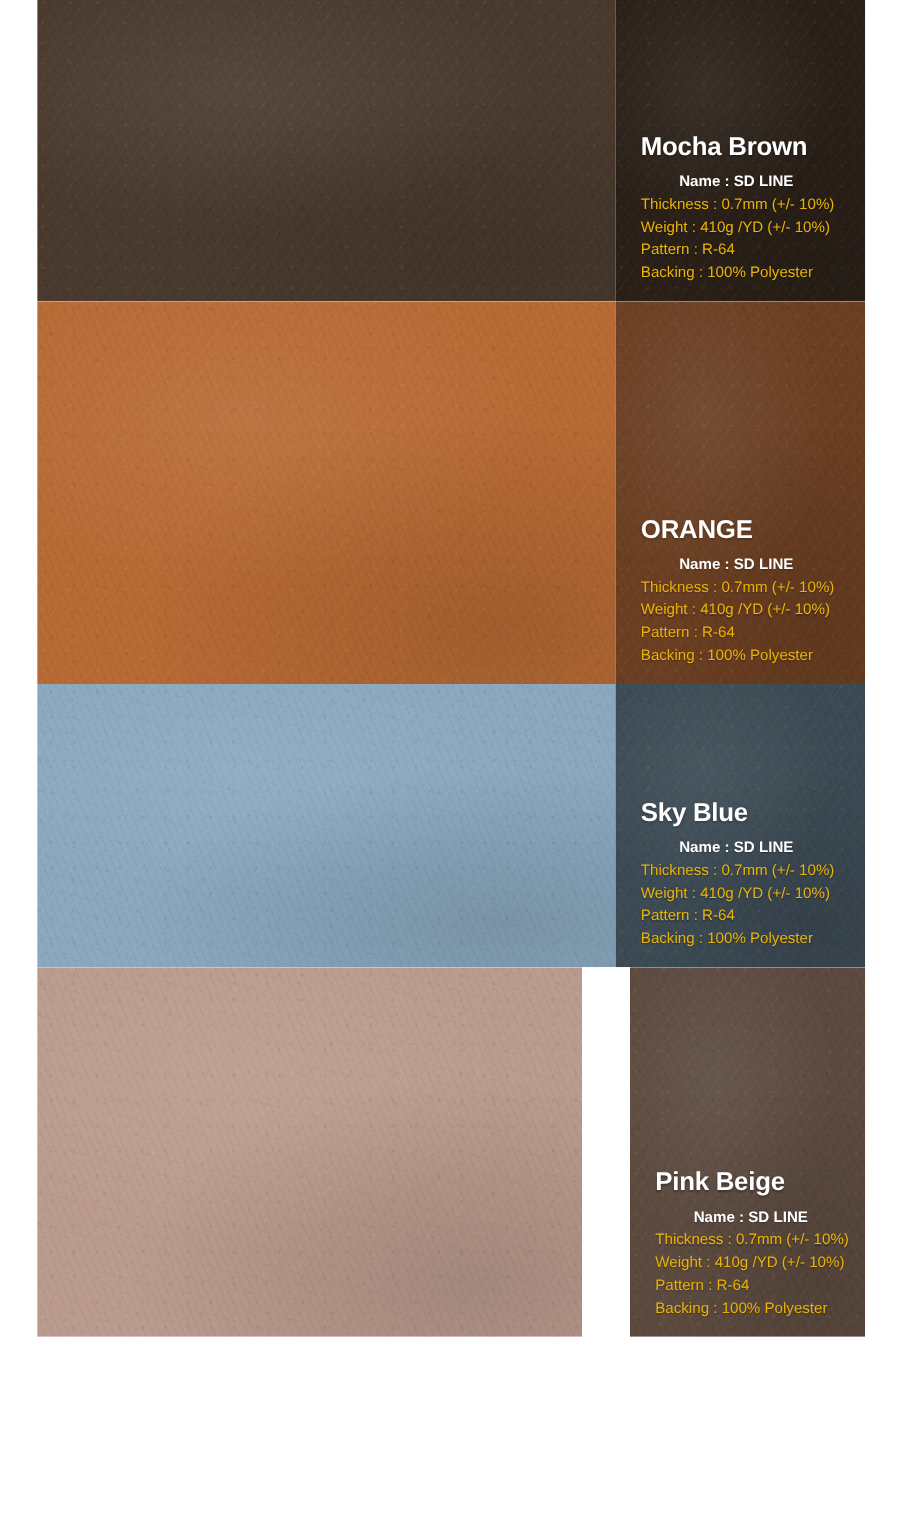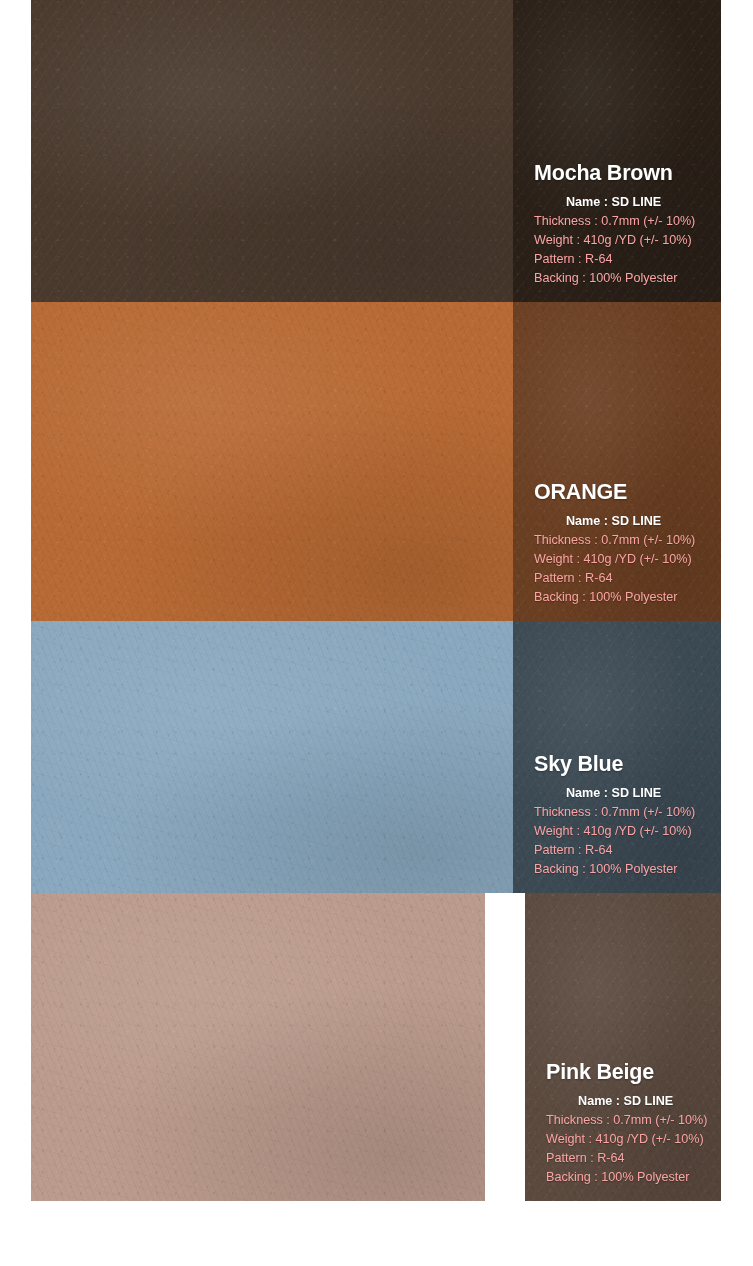--- a/index.html
+++ b/index.html
@@ -21,23 +21,23 @@
     width: 690px;
     height: 1266px;
   }
 
   .swatch-row {
     position: relative;
     display: flex;
     width: 100%;
     overflow: hidden;
   }
-  .swatch-row.r1 { height: 302px; align-items: flex-end; }
+  .swatch-row.r1 { height: 251px; align-items: flex-end; }
   .swatch-row.r2 { height: 319px; align-items: center; }
-  .swatch-row.r3 { height: 272px; align-items: center; }
+  .swatch-row.r3 { height: 236px; align-items: center; }
   .swatch-row.r4 { height: 308px; }
 
   .color-block {
     position: relative;
     width: 482px;
     height: 100%;
     overflow: hidden;
   }
   .info-block {
     position: relative;
@@ -91,21 +91,21 @@
     font-size: 21.5px;
     font-weight: bold;
     color: #ffffff;
     letter-spacing: -0.2px;
     line-height: 1.05;
     margin: 0 0 9px 0;
     text-shadow: 0 1px 2px rgba(0,0,0,.35);
   }
   .spec-line {
     font-size: 12.6px;
-    color: #fca5a5;
+    color: #eab308;
     line-height: 18.9px;
     white-space: nowrap;
     text-shadow: 0 1px 1px rgba(0,0,0,.3);
   }
   .spec-line.bold {
     font-weight: bold;
     color: #ffffff;
     padding-left: 32px;
   }
 </style>

